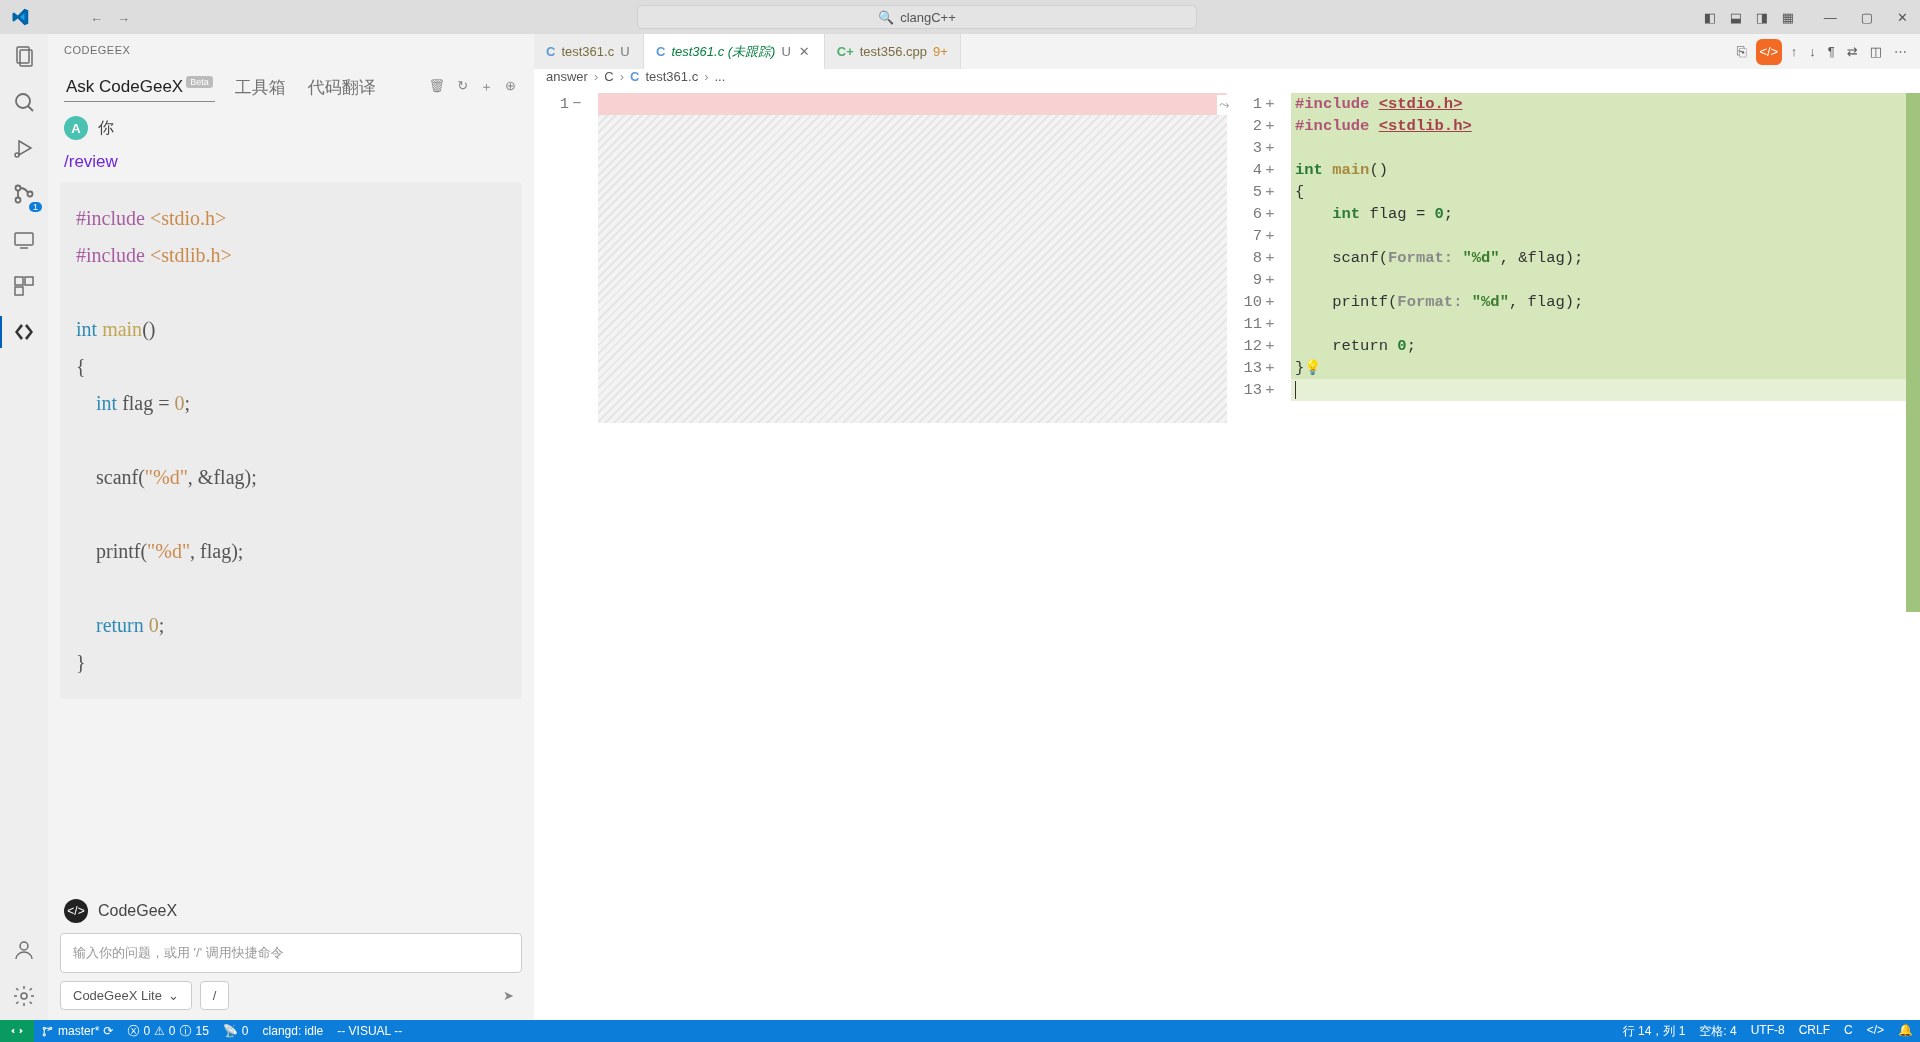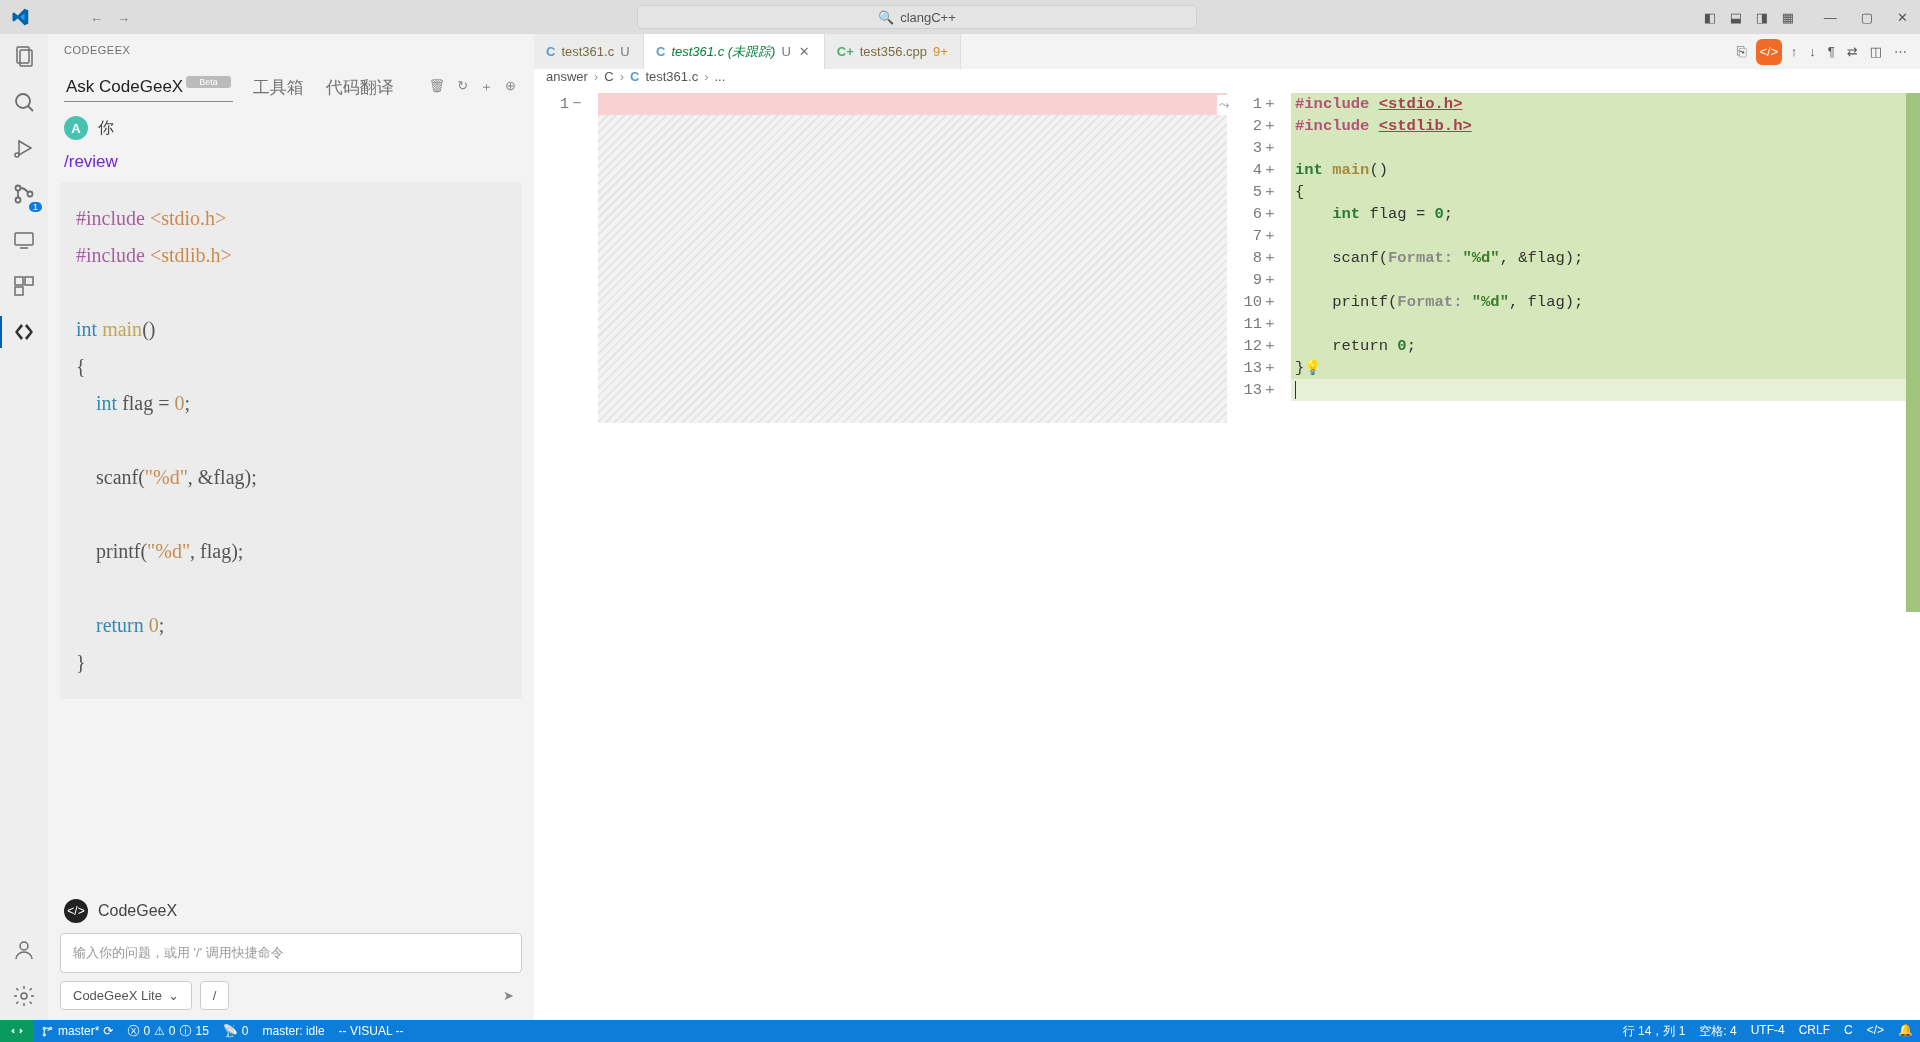--- a/index.html
+++ b/index.html
@@ -27,21 +27,21 @@
 .activity-item.active { color: #333; }
 .activity-item.active::before { content:''; position:absolute; left:-8px; top:0; bottom:0; width:2px; background:#005fb8; }
 .activity-badge { position:absolute; bottom:-2px; right:-2px; background:#0d7dda; color:#fff; font-size:9px; border-radius:8px; padding:0 4px; }
 .activity-bottom { margin-top: auto; margin-bottom: 8px; display:flex; flex-direction:column; gap:14px; align-items:center;}
 
 .sidebar { width: 486px; background: #f3f3f3; display: flex; flex-direction: column; }
 .sidebar-header { height: 32px; display: flex; align-items: center; padding: 0 16px; font-size: 11px; color: #6e6e6e; letter-spacing: 0.5px; }
 .sidebar-tabs { height: 42px; display: flex; align-items: center; padding: 0 16px; gap: 18px; border-bottom: none; }
 .sidebar-tab { font-size: 17px; color: #737373; padding: 4px 2px; }
 .sidebar-tab.active { color: #222; border-bottom: 1px solid #888; }
-.badge-beta { background:#bbb; color:#fff; font-size:9px; padding:1px 13px; border-radius:3px; margin-left:3px; vertical-align: top;}
+.badge-beta { background:#bbb; color:#fff; font-size:9px; padding:1px 4px; border-radius:3px; margin-left:3px; vertical-align: top;}
 .sidebar-actions { margin-left: auto; display: flex; gap: 8px; color:#888;}
 .sidebar-action { padding: 2px; }
 
 .chat-body { flex:1; overflow-y: auto; padding: 0 12px 8px;}
 .chat-user { display:flex; align-items:center; gap:10px; padding: 8px 4px; }
 .avatar { width:24px; height:24px; border-radius:50%; background:#4bc1b2; color:#fff; display:flex; align-items:center; justify-content:center; font-size:13px; font-weight:bold;}
 .chat-name { font-size: 16px; color:#444; }
 .chat-cmd { padding: 4px 4px 10px; font-size: 17px; color:#6d28d9; }
 .code-block { background:#ececec; border-radius:4px; padding: 18px 16px; font-family: Liberation Serif, serif; font-size:20px; line-height: 1.85; color:#555; white-space: pre; overflow-x:auto;}
 .tk-pp { color:#a75fa2; }
@@ -418,24 +418,24 @@
       <span>0</span>
     <span>⚠</span>
       <span>0</span>
     <span>ⓘ</span>
       <span>15</span>
   </div>
   <div class="status-item">
     <span>📡</span>
       <span>0</span>
   </div>
-  <div class="status-item">master: idle</div>
+  <div class="status-item">clangd: idle</div>
   <div class="status-item">-- VISUAL --</div>
   <div class="status-right">
     <div class="status-item">行 14，列 1</div>
     <div class="status-item">空格: 4</div>
-    <div class="status-item">UTF-4</div>
+    <div class="status-item">UTF-8</div>
     <div class="status-item">CRLF</div>
     <div class="status-item">C</div>
     <div class="status-item">&lt;/&gt;</div>
     <div class="status-item">🔔</div>
   </div>
 </div>
 
 </body></html>

